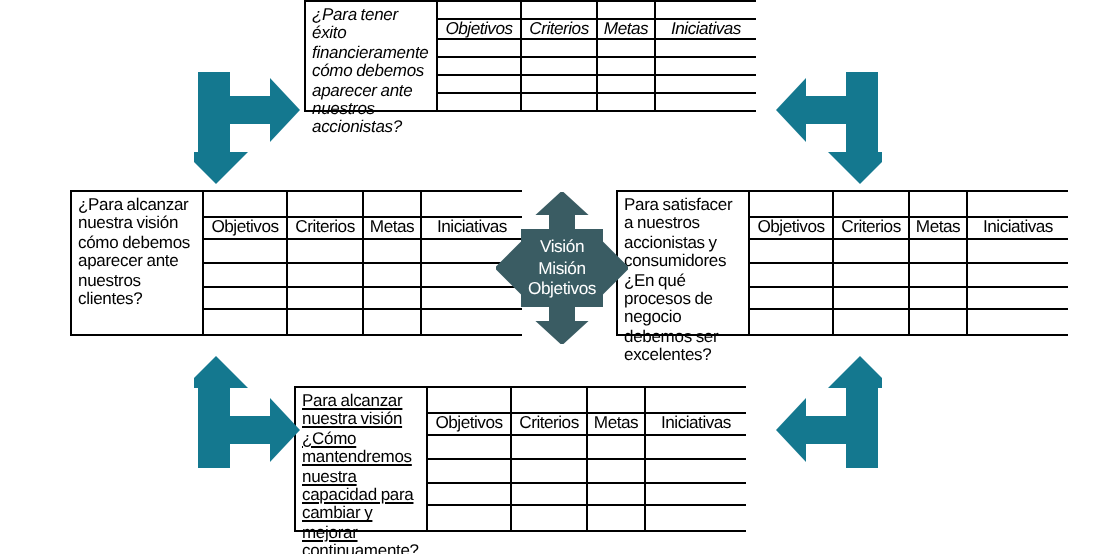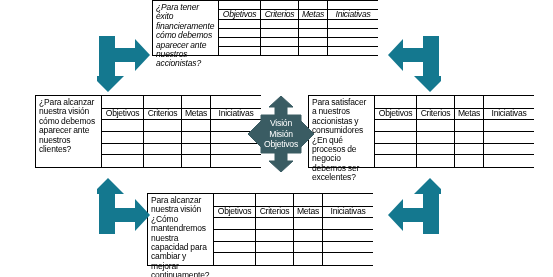--- a/index.html
+++ b/index.html
@@ -87,21 +87,21 @@
   #box-customer .qcell { flex: 0 0 66px; height: 100%; }
 
   #box-process {
     left: 308px; top: 95px; width: 226px; height: 73px;
   }
   #box-process .qcell { flex: 0 0 66px; height: 100%; }
 
   #box-learning {
     left: 147px; top: 193px; width: 226px; height: 73px;
   }
-  #box-learning .qcell { flex: 0 0 66px; height: 100%; }
+  #box-learning .qcell { flex: 0 0 66px; height: 100%; text-decoration: underline; }
 
   
   #center-hub {
     position: absolute;
     left: 248px; top: 96px;
     width: 66px; height: 76px;
   }
   #center-hub svg { display: block; }
   .hub-label {
     position: absolute;

